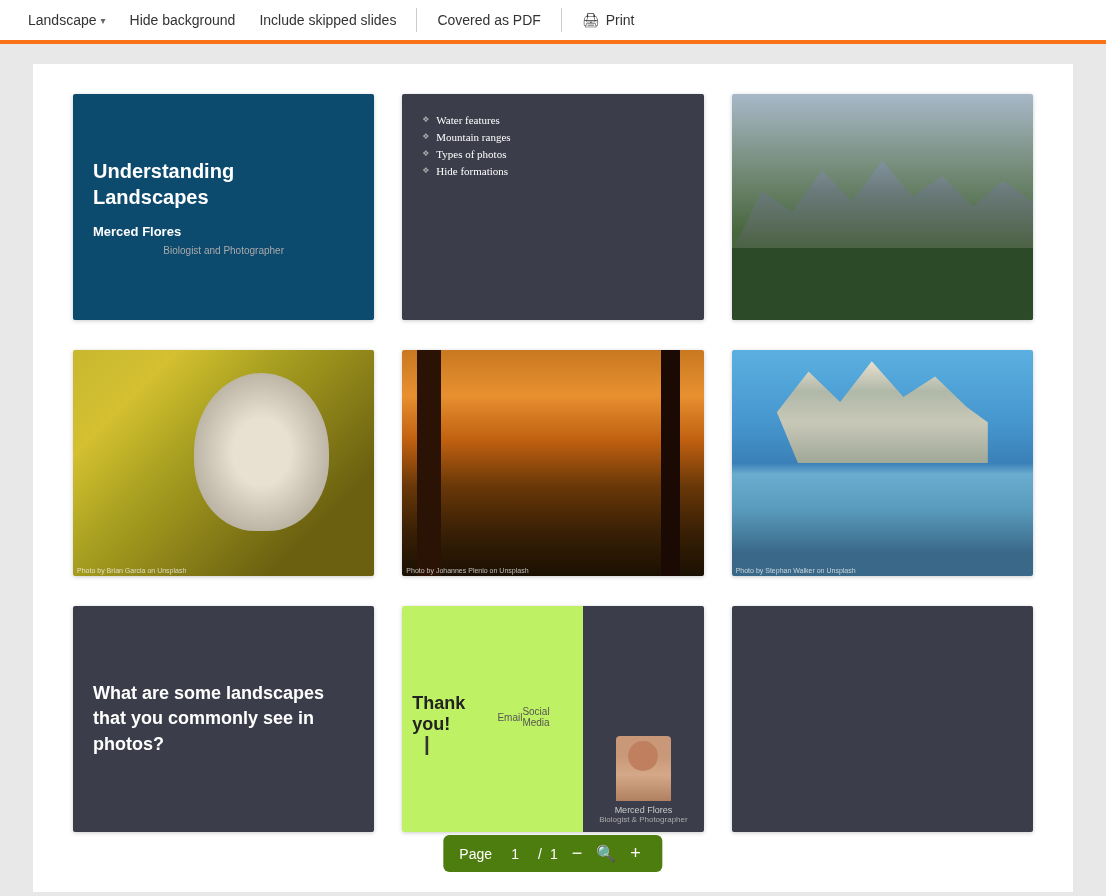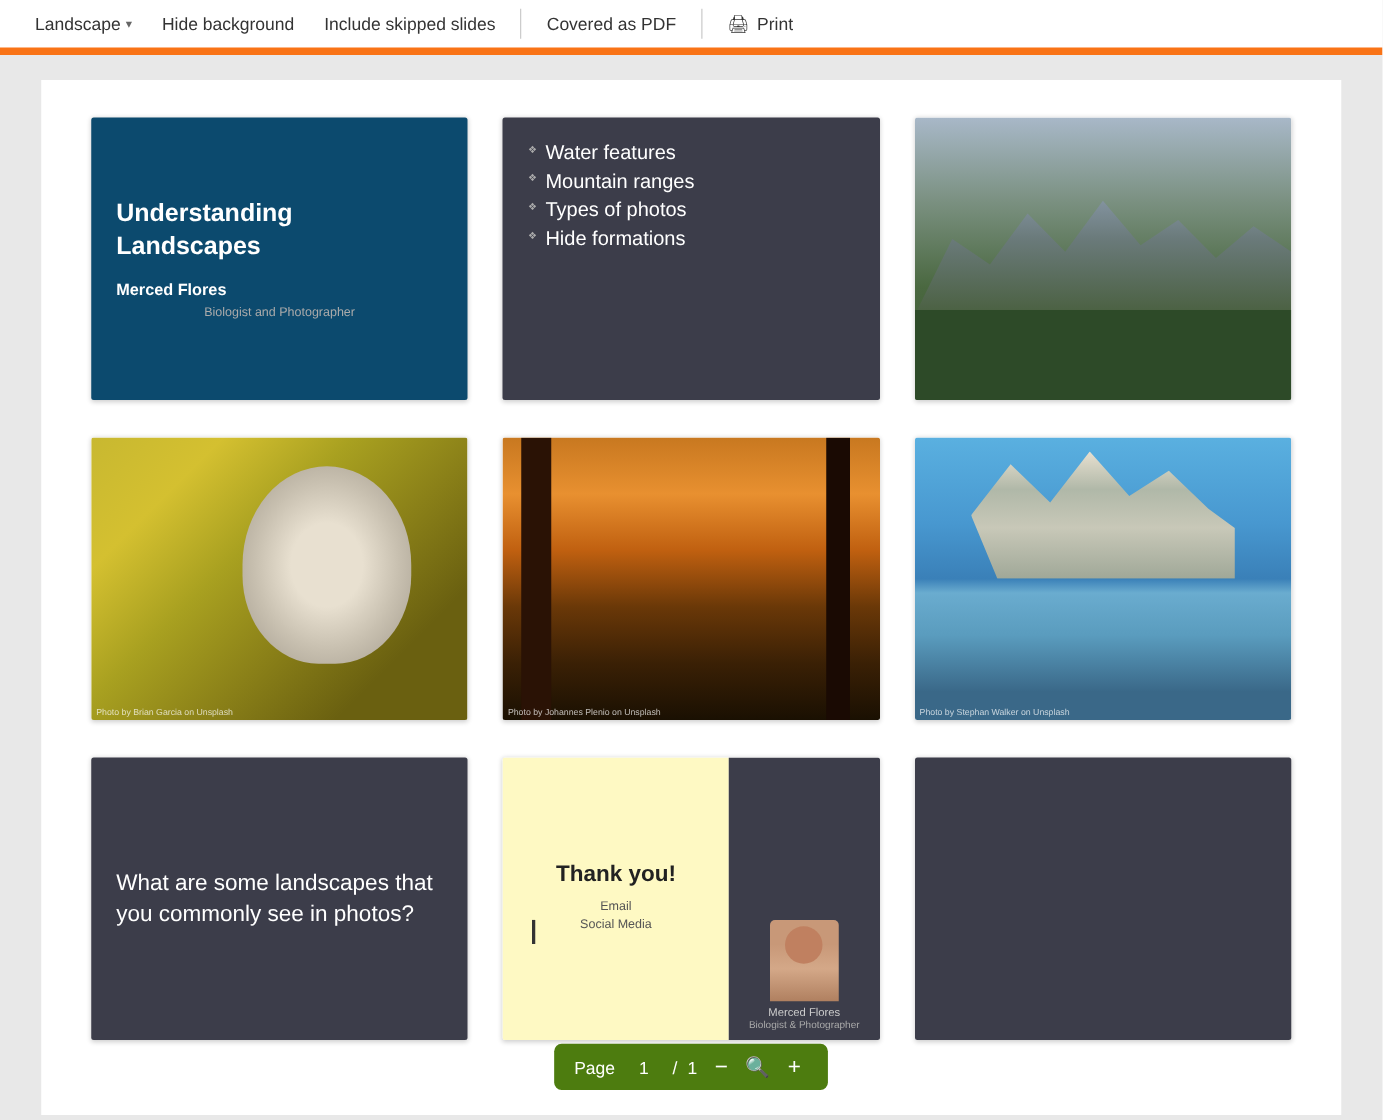--- a/index.html
+++ b/index.html
@@ -11,21 +11,21 @@
       overflow: hidden;
     }
 
     
     .toolbar {
       display: flex;
       align-items: center;
       background: #fff;
       height: 44px;
       padding: 0 16px;
-      border-bottom: 6px solid #f97316;
+      border-bottom: 4px solid #f97316;
       gap: 0;
     }
     .toolbar-item {
       display: flex;
       align-items: center;
       padding: 6px 12px;
       font-size: 14px;
       color: #333;
       cursor: pointer;
       white-space: nowrap;
@@ -116,24 +116,25 @@
       font-size: 15px;
       font-weight: bold;
       margin-bottom: 14px;
       border-bottom: none;
     }
     .slide-topics ul {
       list-style: none;
       padding: 0;
     }
     .slide-topics ul li {
-      font-size: 16px;
+      font-size: 11px;
       margin-bottom: 5px;
       padding-left: 14px;
       position: relative;
+      font-family: Liberation Serif, serif;
     }
     .slide-topics ul li::before {
       content: '❖';
       position: absolute;
       left: 0;
       font-size: 8px;
       color: #aaa;
       top: 1px;
     }
 
@@ -230,23 +231,23 @@
     }
 
     
     .slide-thankyou {
       display: flex;
       width: 100%;
       height: 100%;
     }
     .slide-thankyou-left {
       width: 60%;
-      background: #fef9c3;
-      display: flex;
-      flex-direction: column;
+      background: #bef264;
+      display: flex;
+      flex-direction: row;
       justify-content: center;
       align-items: center;
       padding: 10px;
     }
     .slide-thankyou-right {
       width: 40%;
       background: #3c3d4a;
       display: flex;
       flex-direction: column;
       justify-content: flex-end;
@@ -298,21 +299,21 @@
     
     .slide-question {
       background: #3c3d4a;
       color: #fff;
       padding: 20px;
       display: flex;
       align-items: center;
     }
     .slide-question-text {
       font-size: 18px;
-      font-weight: normal;
+      font-weight: bold;
       line-height: 1.4;
     }
 
     
     .slide-blank {
       background: #3c3d4a;
     }
 
     
     .text-cursor {

